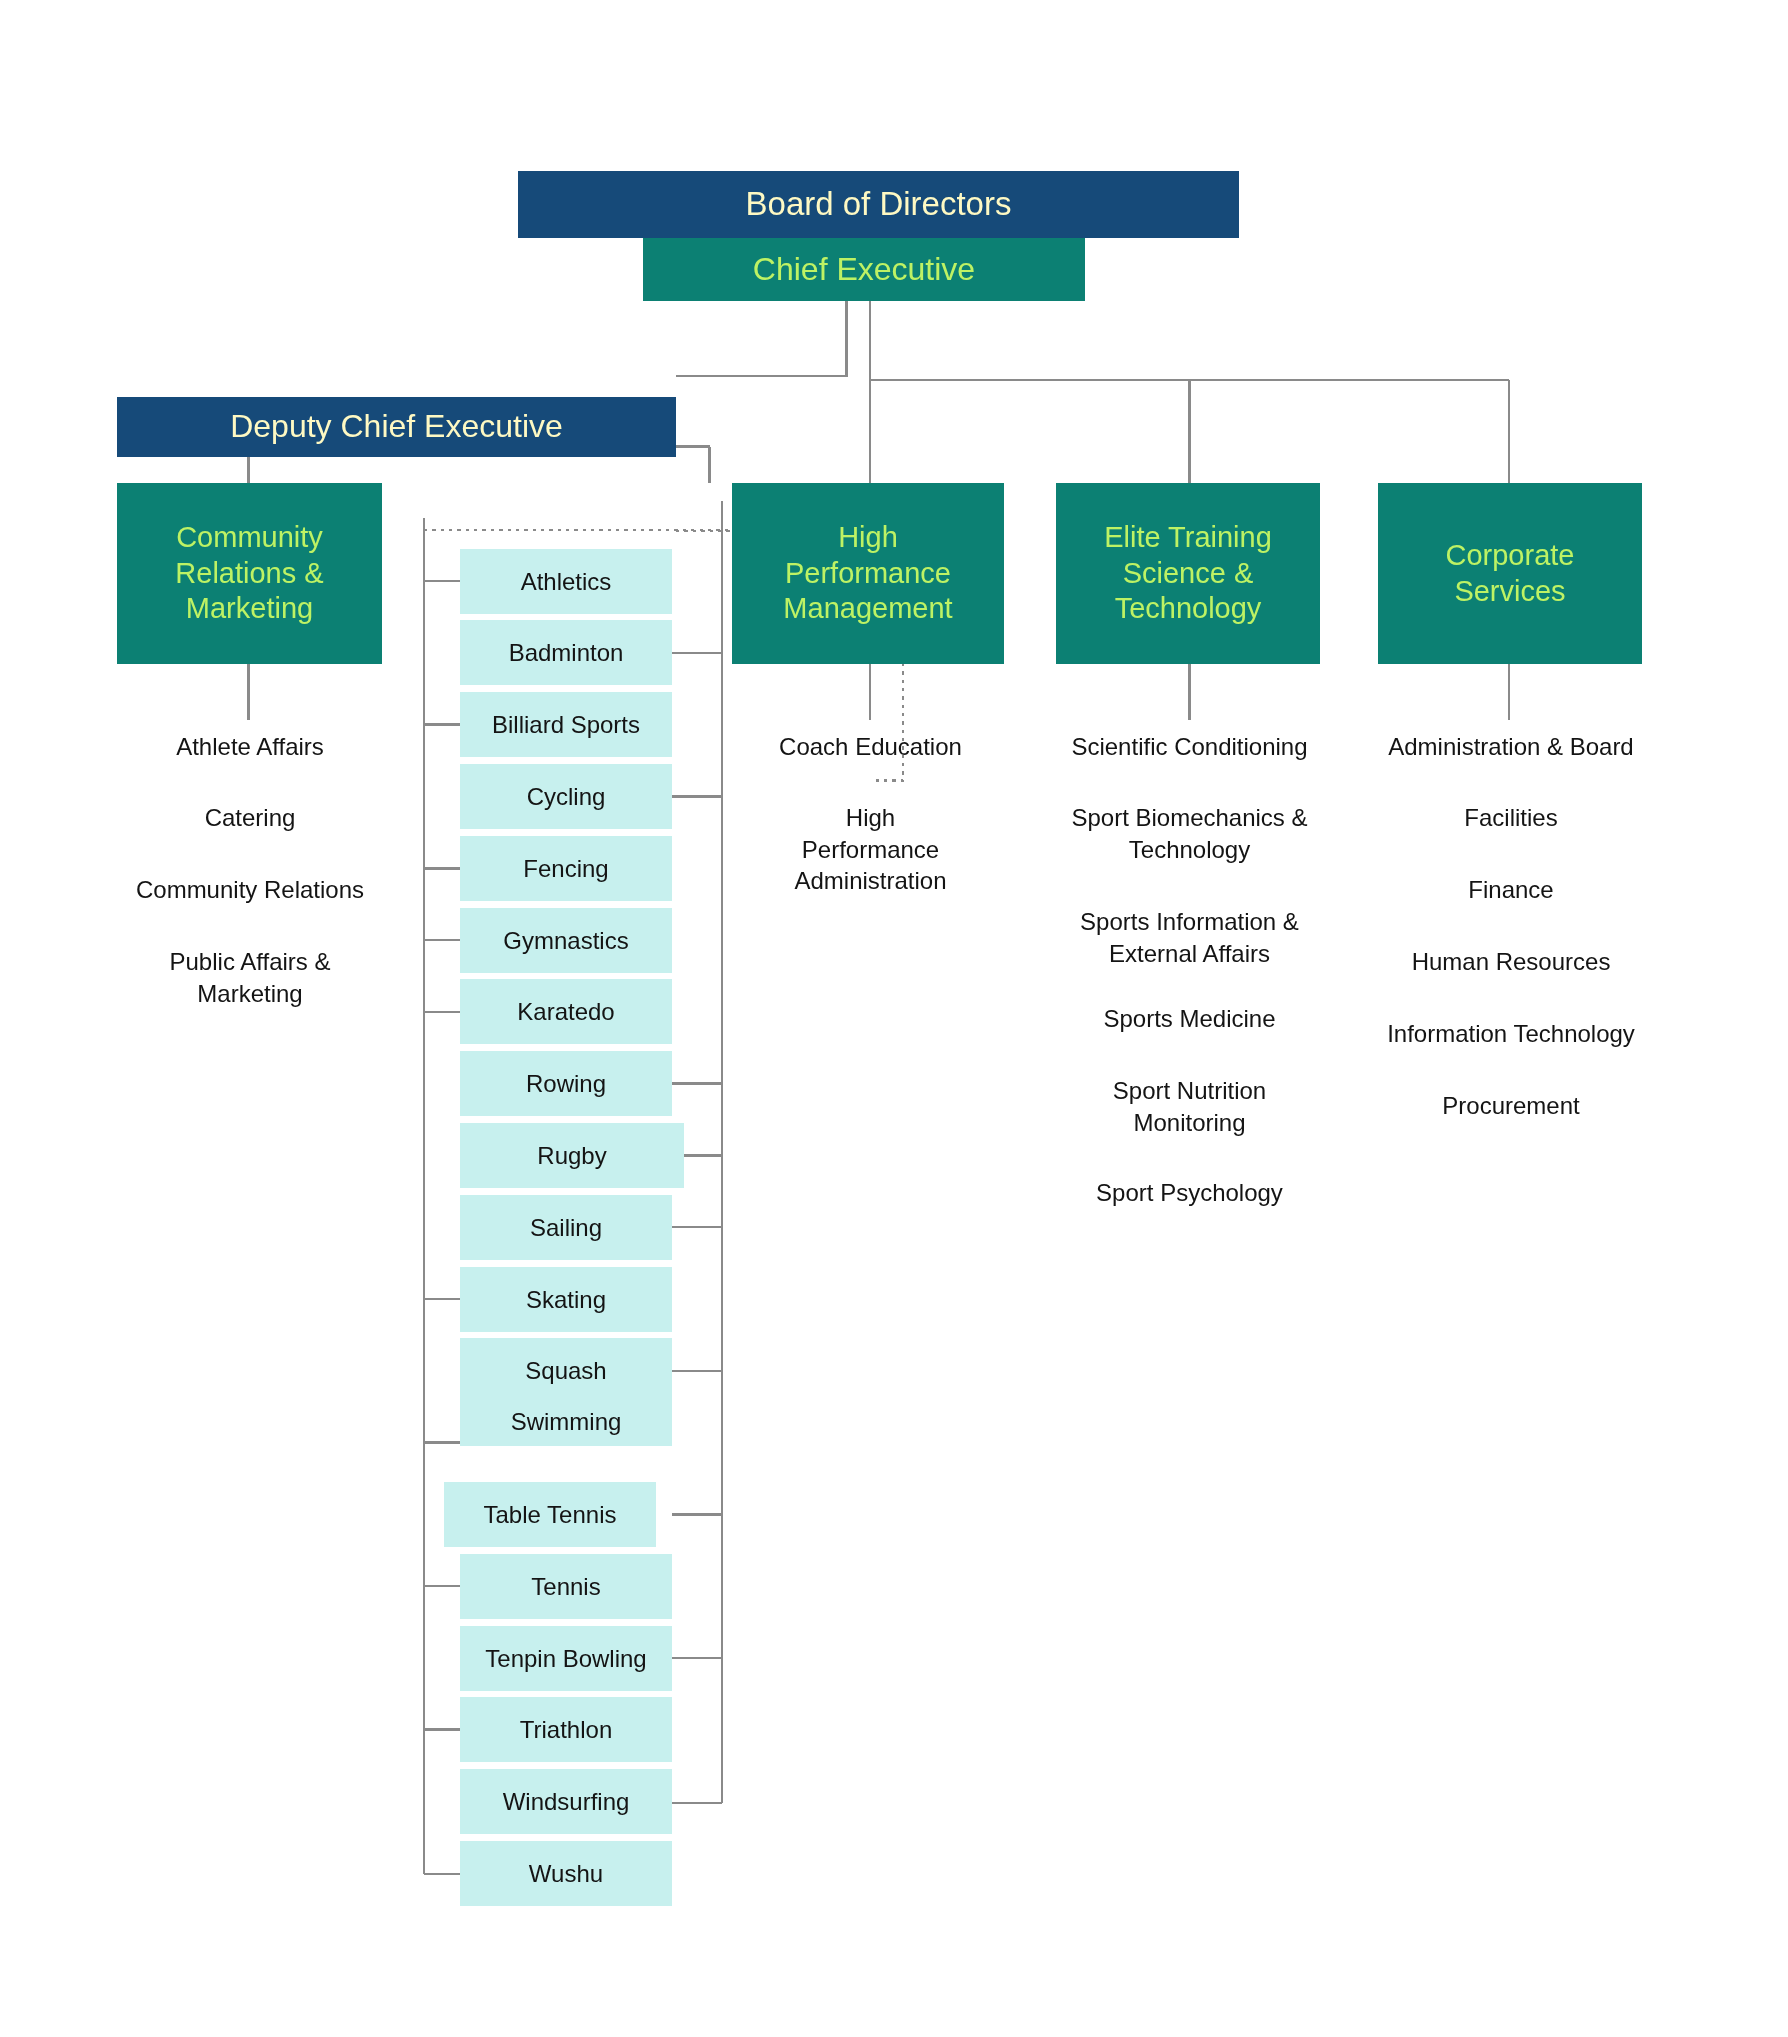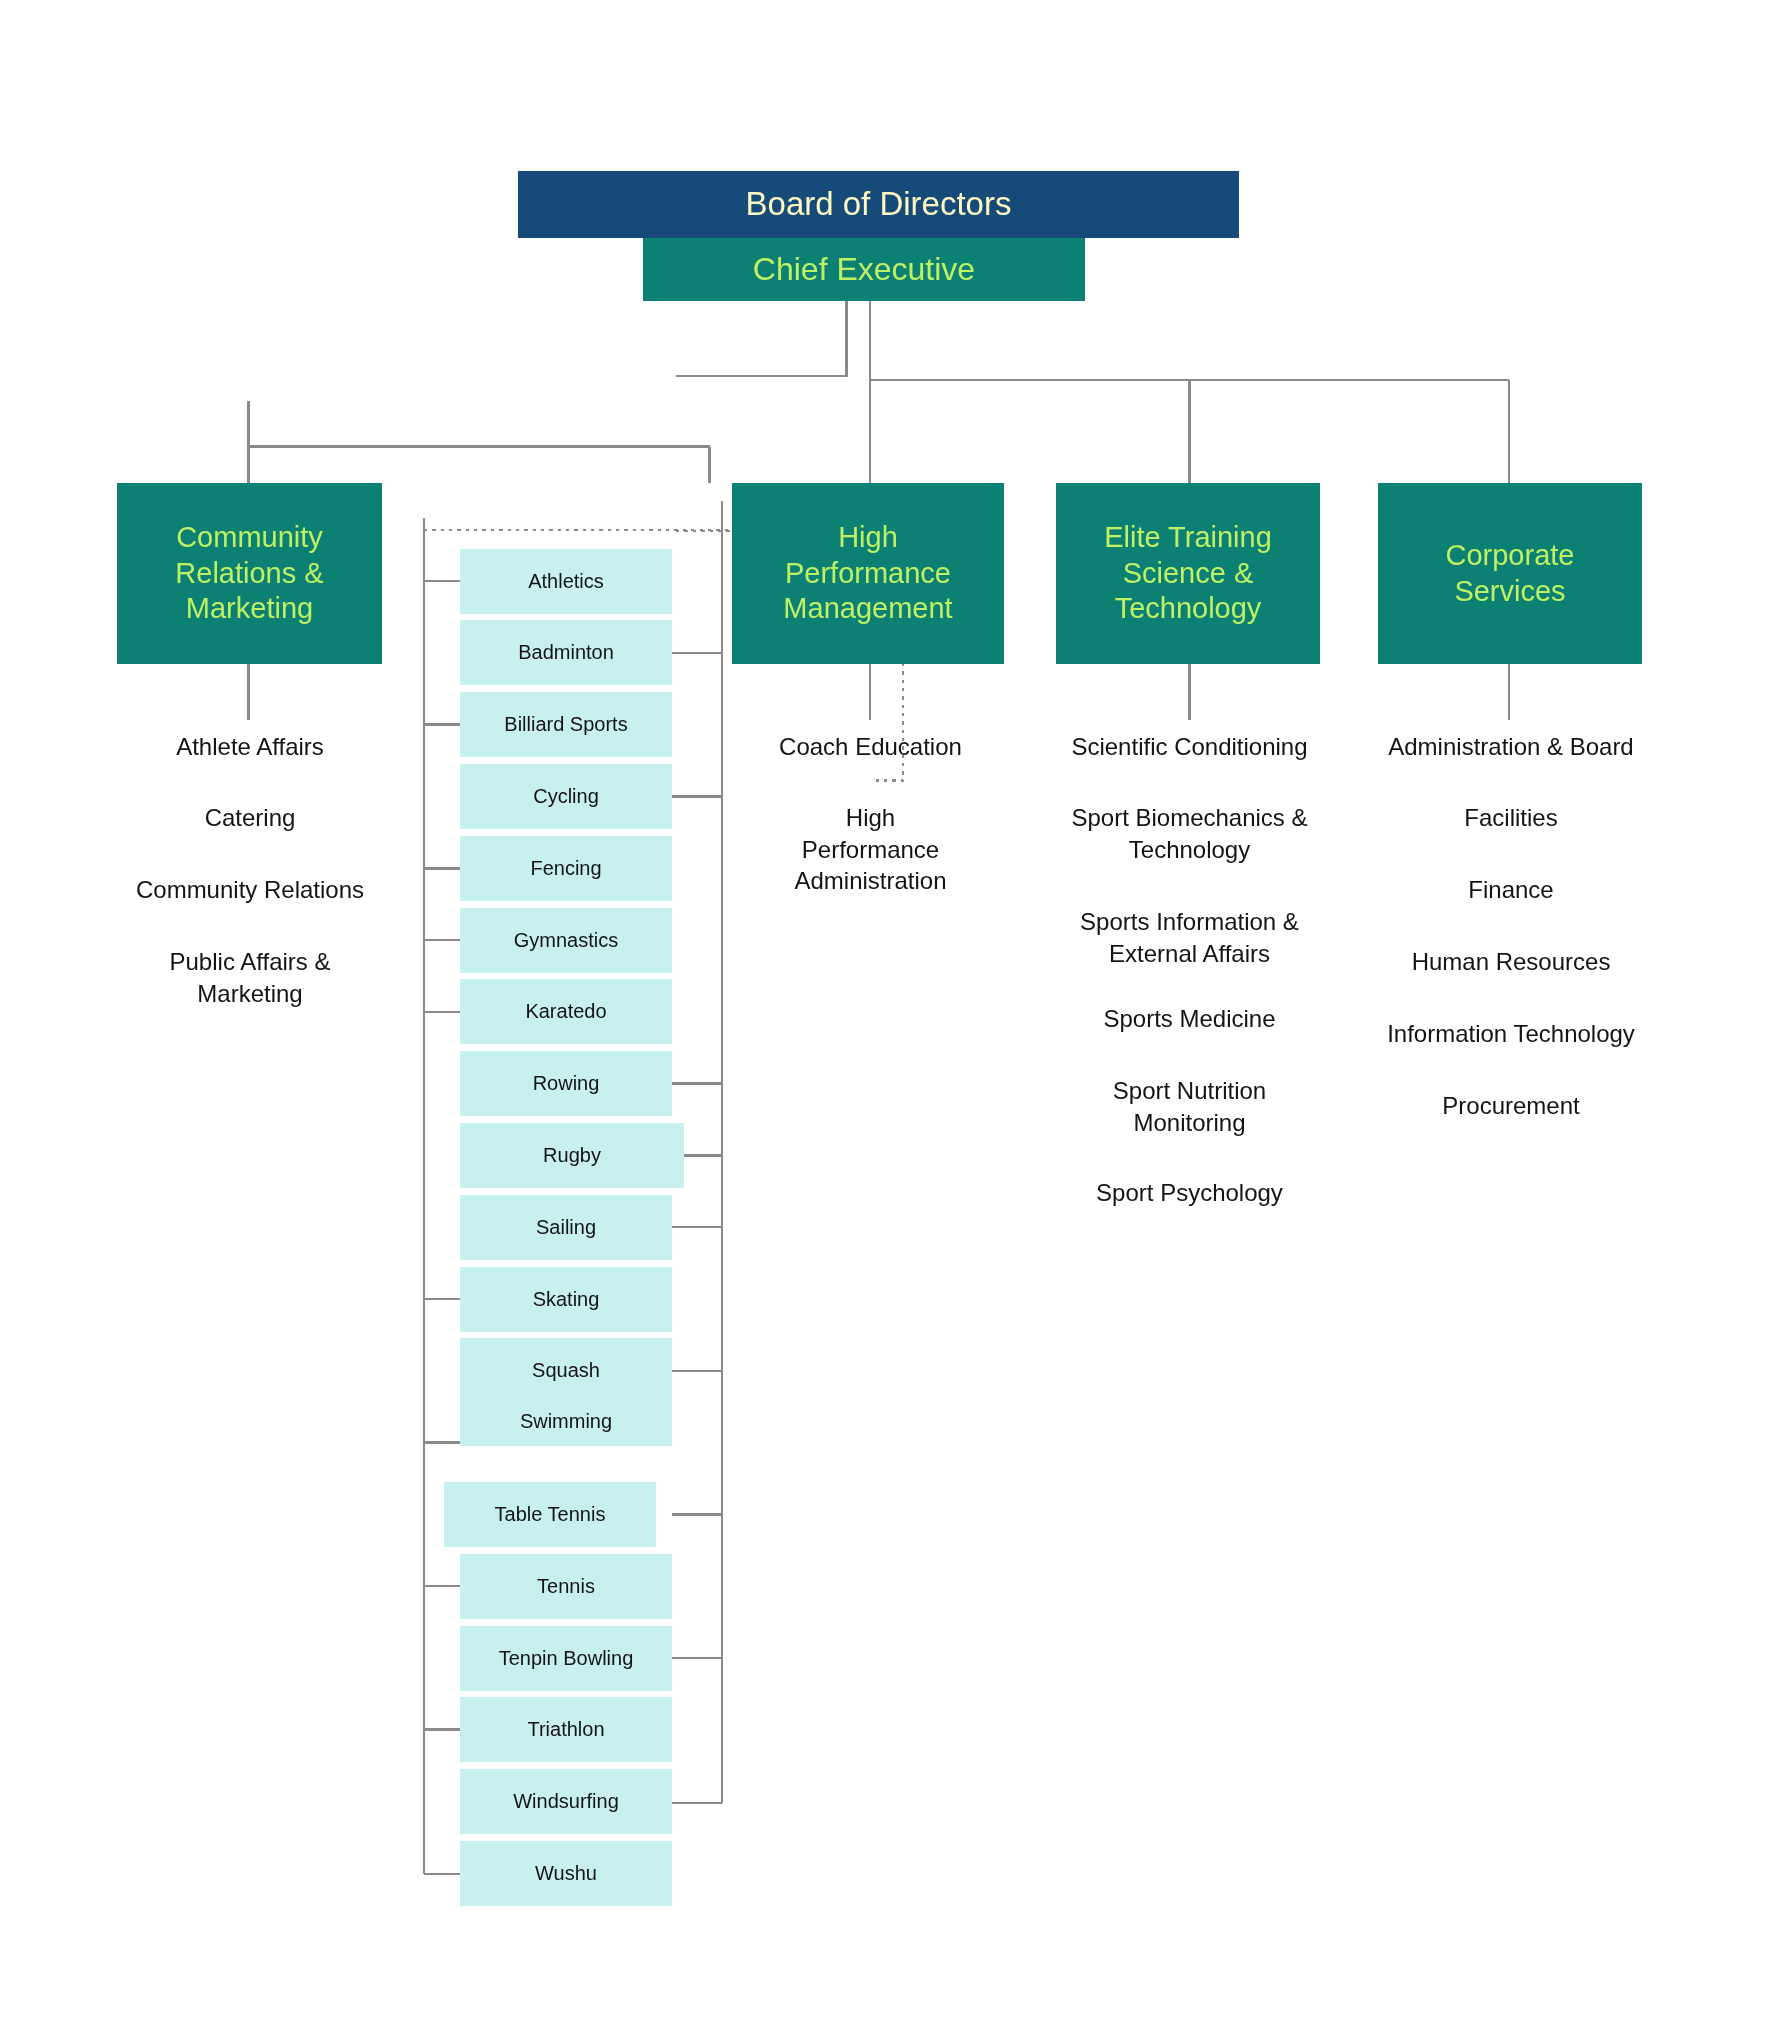--- a/index.html
+++ b/index.html
@@ -55,21 +55,21 @@
   .node-label {
     display: block;
     padding: 0 8.3px;
     white-space: pre-line;
   }
 
   
   .lvl-board   { font-size: 33px; }
   .lvl-exec    { font-size: 32px; }
   .lvl-dept    { font-size: 29px; }
-  .lvl-sport   { font-size: 20px; }
+  .lvl-sport   { font-size: 24px; }
 
   
   .leaf {
     position: absolute;
     box-sizing: border-box;
     text-align: center;
     font-size: 24px;
     line-height: 1.32;
     color: #141414;
     white-space: pre-line;
@@ -149,20 +149,23 @@
   </svg>
 
   <div class="node node-navy lvl-board" style="left:518px; top:125px; width:721px; height:67px;">
     <span class="node-label">Board of Directors</span>
   </div>
 
   <div class="node node-teal lvl-exec" style="left:643px; top:238px; width:442px; height:63px;">
     <span class="node-label">Chief Executive</span>
   </div>
 
+  <div class="node node-navy lvl-exec" style="left:117px; top:351px; width:559px; height:60px;">
+    <span class="node-label">Deputy Chief Executive</span>
+  </div>
 
   <div class="node node-teal lvl-dept" style="left:117px; top:483px; width:265px; height:181px;">
     <span class="node-label">Community
 Relations &amp;
 Marketing</span>
   </div>
 
   <div class="node node-teal lvl-dept" style="left:732px; top:483px; width:272px; height:181px;">
     <span class="node-label">High
 Performance

